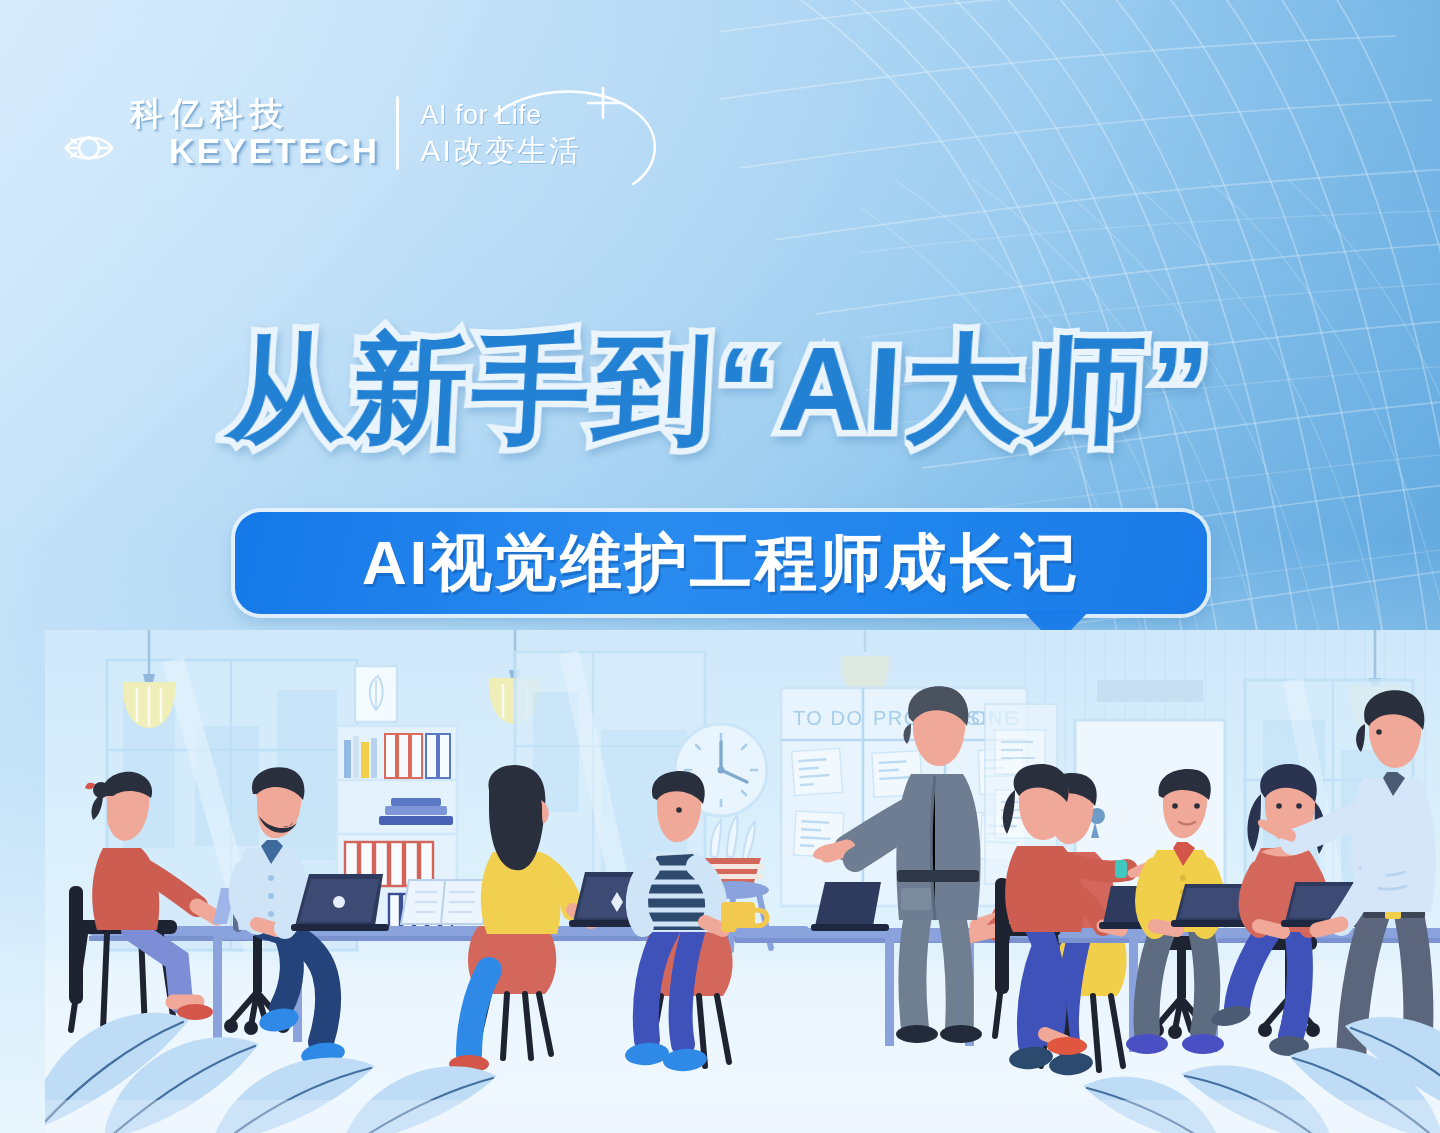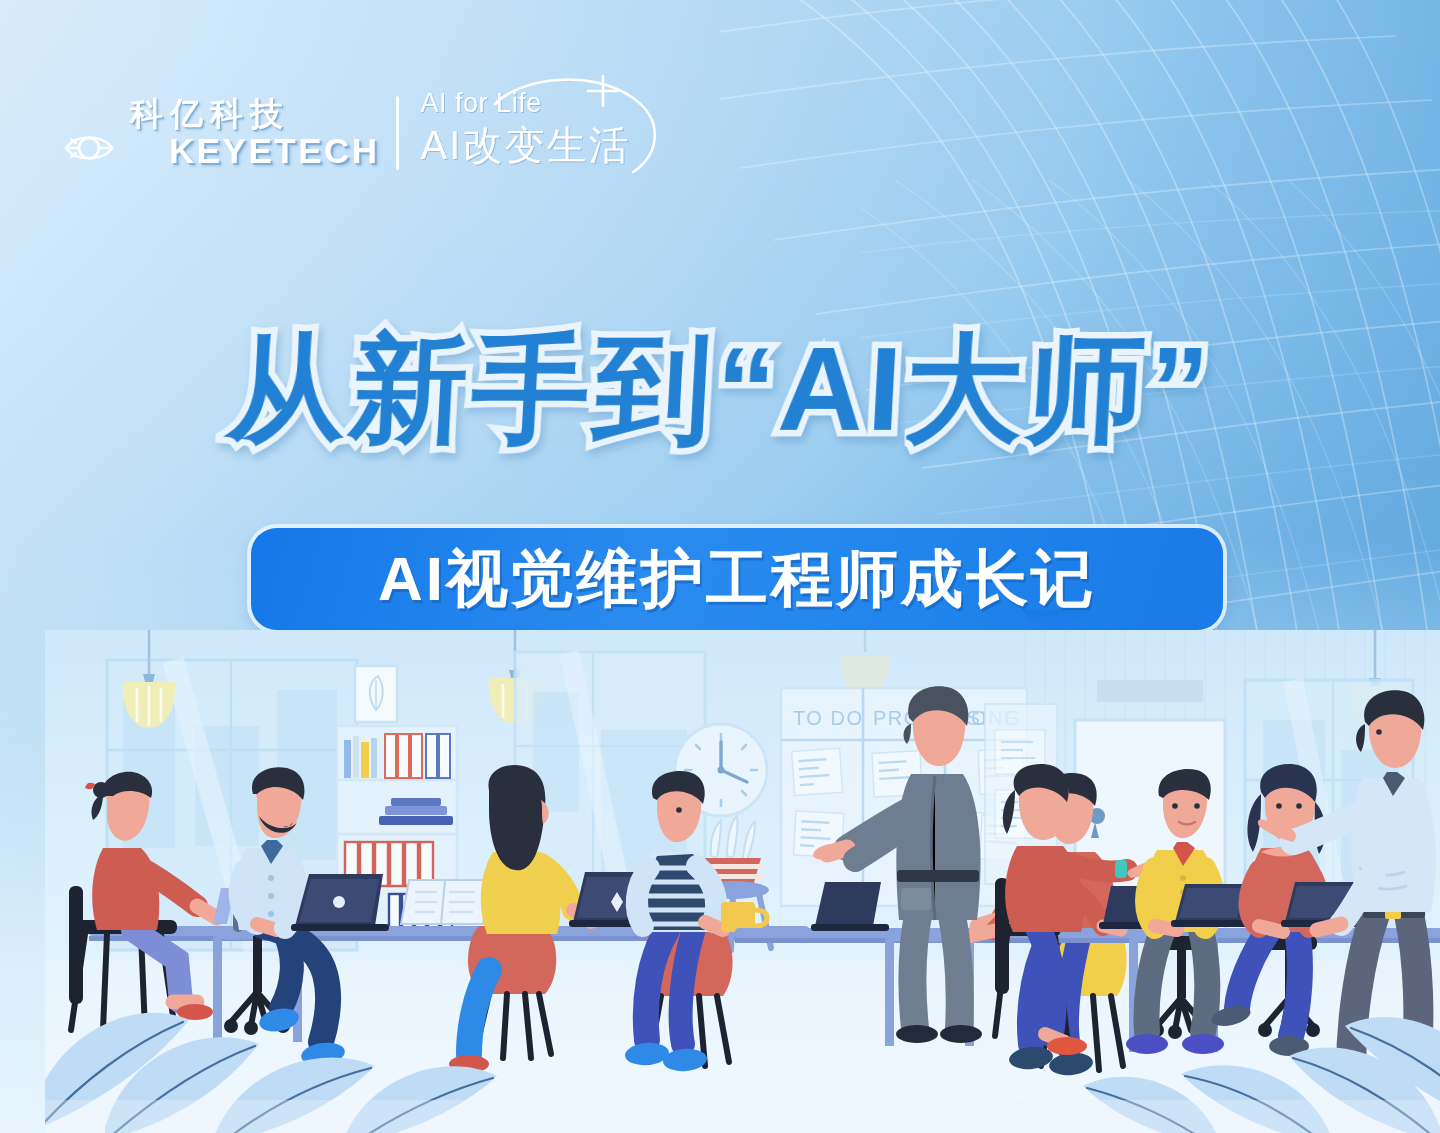--- a/index.html
+++ b/index.html
@@ -43,44 +43,44 @@
     text-shadow:2px 2px 0 rgba(95,150,200,.5), 3px 3px 3px rgba(60,120,175,.3);
     margin-left:39px;
   }
   .logo-divider { width:3px; height:74px; background:rgba(255,255,255,.92); margin:0 22px 0 16px; border-radius:2px; }
   .logo-slogan { display:flex; flex-direction:column; justify-content:center; position:relative; }
   .slogan-en {
     font-size:27px; color:#fff; line-height:1.3; letter-spacing:.5px;
     text-shadow:1px 1px 0 rgba(90,145,198,.45);
   }
   .slogan-cn {
-    font-size:40px; color:#fff; line-height:1.22; letter-spacing:2px;
+    font-size:30px; color:#fff; line-height:1.22; letter-spacing:2px;
     text-shadow:1px 1px 0 rgba(90,145,198,.45);
   }
   .slogan-arc { position:absolute; left:62px; top:-16px; width:200px; height:110px; pointer-events:none; }
 
   
   #main-title {
     position:absolute; left:0; right:0; top:330px; text-align:center;
     font-size:118px; font-weight:bold; letter-spacing:4px;
     color:#2381d4; line-height:1;
     white-space:nowrap;
     -webkit-text-stroke:13px #eaf4fd;
     paint-order:stroke fill;
     filter:drop-shadow(3px 5px 4px rgba(42,110,170,.28));
     transform:skewX(-3deg);
   }
 
   
   #subtitle-banner {
-    position:absolute; left:235px; top:528px; width:972px; height:102px;
+    position:absolute; left:235px; top:512px; width:972px; height:102px;
     border-radius:26px;
     background:linear-gradient(105deg,#1478e8 0%,#2a8bef 42%,#1f84ec 70%,#1a7ae7 100%);
     box-shadow:0 0 0 4px rgba(236,246,254,.85), 0 7px 16px rgba(40,110,175,.3);
-    display:flex; align-items:center; justify-content:center;margin-left:16px;
+    display:flex; align-items:center; justify-content:center;
   }
   #subtitle-banner .txt {
     font-size:62px; font-weight:bold; color:#fff; letter-spacing:3px; white-space:nowrap;
     text-shadow:2px 3px 0 rgba(17,92,178,.55), 0 0 1px rgba(255,255,255,.6);
   }
   #banner-tail {
     position:absolute; left:1022px; top:610px; width:68px; height:36px;
     background:linear-gradient(180deg,#1a7ae7,#2184ec);
     clip-path:polygon(0 0, 100% 0, 50% 100%);
     filter:drop-shadow(0 4px 5px rgba(40,110,175,.3));

